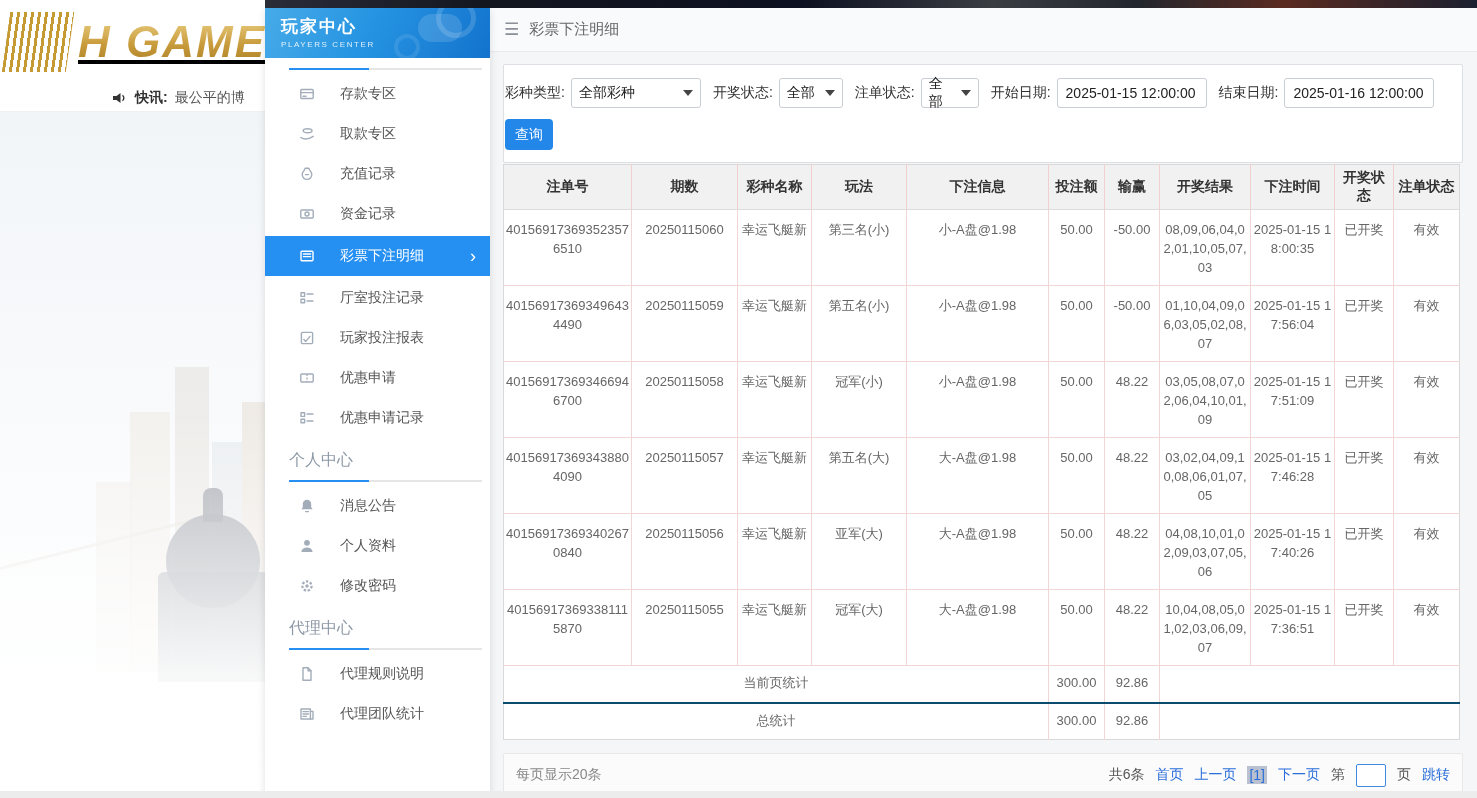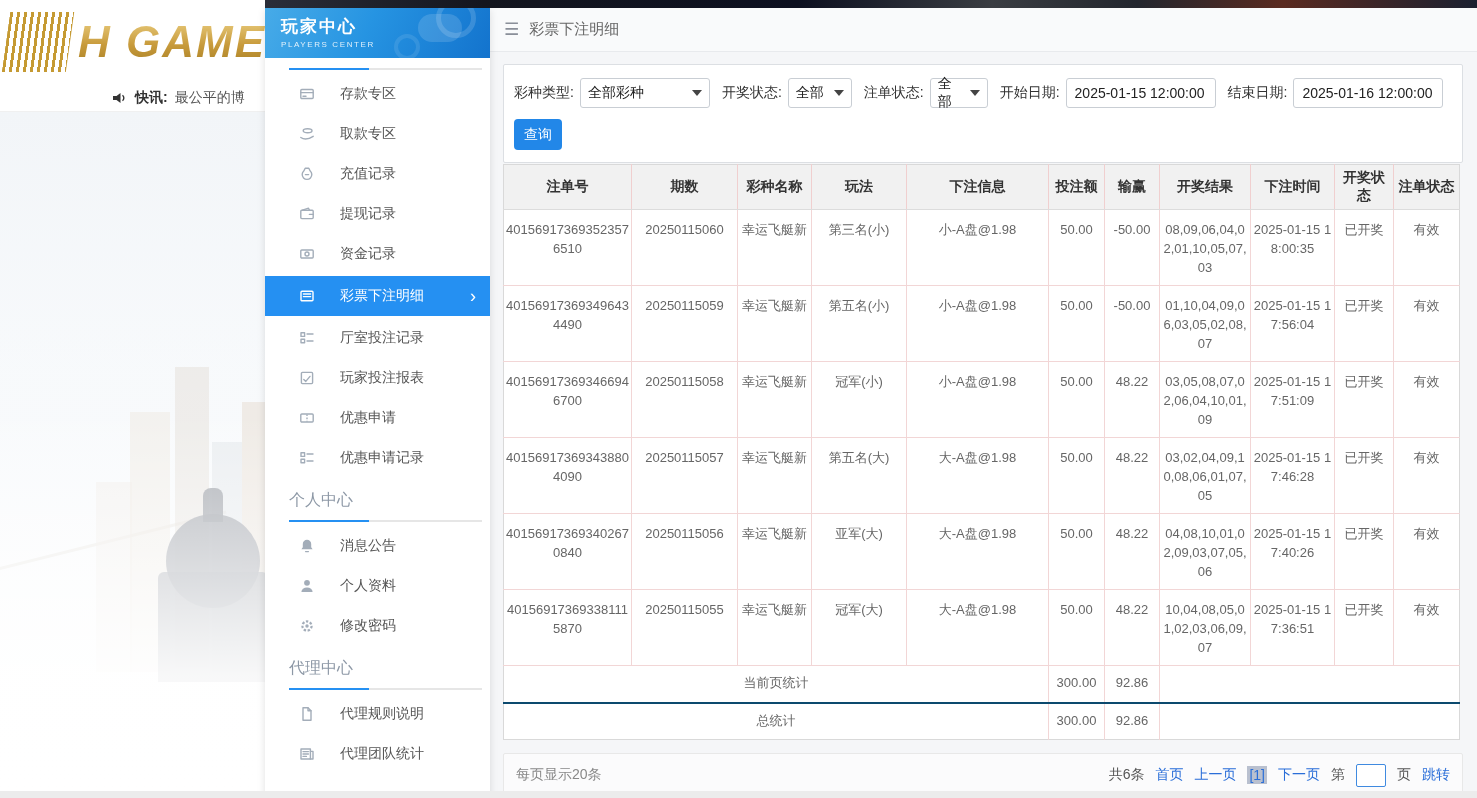--- a/index.html
+++ b/index.html
@@ -3,21 +3,21 @@
 <meta charset="utf-8">
 <style>
   * { margin:0; padding:0; box-sizing:border-box; }
   html,body { width:1477px; height:798px; overflow:hidden; background:#fff;
     font-family:"Liberation Sans","DejaVu Sans",sans-serif; }
   body { position:relative; }
 
   
   .left-zone { position:absolute; left:0; top:0; width:265px; height:798px; background:#fff; overflow:hidden; }
   .logo-bar { position:relative; height:85px; background:#fff; }
-  .logo-wrap { position:absolute; left:6px; top:12px; display:flex; align-items:center; gap:8px; white-space:nowrap; }
+  .logo-wrap { position:absolute; left:6px; top:12px; display:flex; align-items:center; gap:8px; white-space:nowrap;text-decoration:underline; }
   .logo-stripes { width:64px; height:60px; transform:skewX(-8deg);
     background:repeating-linear-gradient(90deg,#c59a33 0 3px,transparent 3px 7px); }
   .logo-text { font-size:44px; font-weight:bold; font-style:italic; letter-spacing:2px;
     background:linear-gradient(180deg,#ecd083 0%,#c89b3c 55%,#a97f24 100%);
     -webkit-background-clip:text; background-clip:text; color:transparent; }
   .ticker { position:relative; height:27px; display:flex; align-items:center; gap:7px;
     padding-left:112px; white-space:nowrap; font-size:14px; color:#555; border-bottom:1px solid #f0f0f0; }
   .ticker b { color:#333; }
   
   .scene { position:relative; height:686px;
@@ -64,21 +64,21 @@
   .sb-item.active { background:#2590f2; color:#fff; margin:2px 0; }
   .sb-item.active .mi { color:#fff; }
   .sb-item.active .chev { margin-left:auto; margin-right:14px; color:#fff; font-size:18px; line-height:1; }
 
   
   .main { position:absolute; left:490px; right:0; top:8px; bottom:0; background:#f5f6f8; overflow:hidden; }
   .page-header { height:44px; background:#f9fafb; border-bottom:1px solid #e8eaed; display:flex; align-items:center; gap:10px; padding-left:14px; }
   .hamb { color:#8a8f99; font-size:17px; }
   .page-title { color:#666; font-size:15px; }
 
-  .filter-card { margin:12px 14px 0 13px; background:#fff; border:1px solid #dcdfe3; border-radius:2px; padding:13px 10px 12px; }
+  .filter-card { margin:12px 14px 0 13px; background:#fff; border:1px solid #dcdfe3; border-radius:2px; padding:13px 1px 12px; }
   .filter-row { display:flex; align-items:center; gap:6px; font-size:14px; color:#333; flex-wrap:nowrap; }
   .f-label { margin-left:6px; white-space:nowrap; }
   .f-label:first-child { margin-left:0; }
   .sel { display:inline-flex; align-items:center; justify-content:space-between; border:1px solid #c9ced4; border-radius:3px;
     background:#fff; height:30px; padding:0 7px; font-size:14px; color:#222; cursor:pointer; }
   .sel .car { width:0; height:0; border-left:5px solid transparent; border-right:5px solid transparent; border-top:6px solid #444; margin-left:8px; }
   .sel-lottery { width:130px; }
   .sel-draw { width:64px; }
   .sel-order { width:58px; }
   .dateinput { width:150px; height:30px; border:1px solid #c9ced4; border-radius:3px; font-size:14px; color:#222; padding:0 8px;
@@ -171,30 +171,20 @@
           <span class="lbl">取款专区</span>
         </div>
         <div class="sb-item">
           <span class="mi">
             <svg viewBox="0 0 16 16">
               <path d="M6.2 2.2 h3.6 l1.4 2.8 a4.8 4.8 0 1 1 -6.4 0 z" fill="none" stroke="currentColor" stroke-width="1.4" stroke-linecap="round" stroke-linejoin="round"></path>
               <line x1="6.4" y1="8.6" x2="9.6" y2="8.6" fill="none" stroke="currentColor" stroke-width="1.4" stroke-linecap="round" stroke-linejoin="round"></line>
             </svg>
           </span>
           <span class="lbl">充值记录</span>
-        </div>
-        <div class="sb-item">
-          <span class="mi">
-            <svg viewBox="0 0 16 16">
-              <rect x="1.8" y="4.2" width="12.4" height="8.4" rx="1" fill="none" stroke="currentColor" stroke-width="1.4" stroke-linecap="round" stroke-linejoin="round"></rect>
-              <path d="M10.4 8.4 h3.8" fill="none" stroke="currentColor" stroke-width="1.4" stroke-linecap="round" stroke-linejoin="round"></path>
-              <path d="M3.5 4.2 l6 -2 1 2" fill="none" stroke="currentColor" stroke-width="1.4" stroke-linecap="round" stroke-linejoin="round"></path>
-            </svg>
-          </span>
-          <span class="lbl">提现记录</span>
         </div>
         <div class="sb-item">
           <span class="mi">
             <svg viewBox="0 0 16 16">
               <rect x="1.8" y="4" width="12.4" height="8" rx="1" fill="none" stroke="currentColor" stroke-width="1.4" stroke-linecap="round" stroke-linejoin="round"></rect>
               <circle cx="8" cy="8" r="2" fill="none" stroke="currentColor" stroke-width="1.4" stroke-linecap="round" stroke-linejoin="round"></circle>
             </svg>
           </span>
           <span class="lbl">资金记录</span>
         </div>

